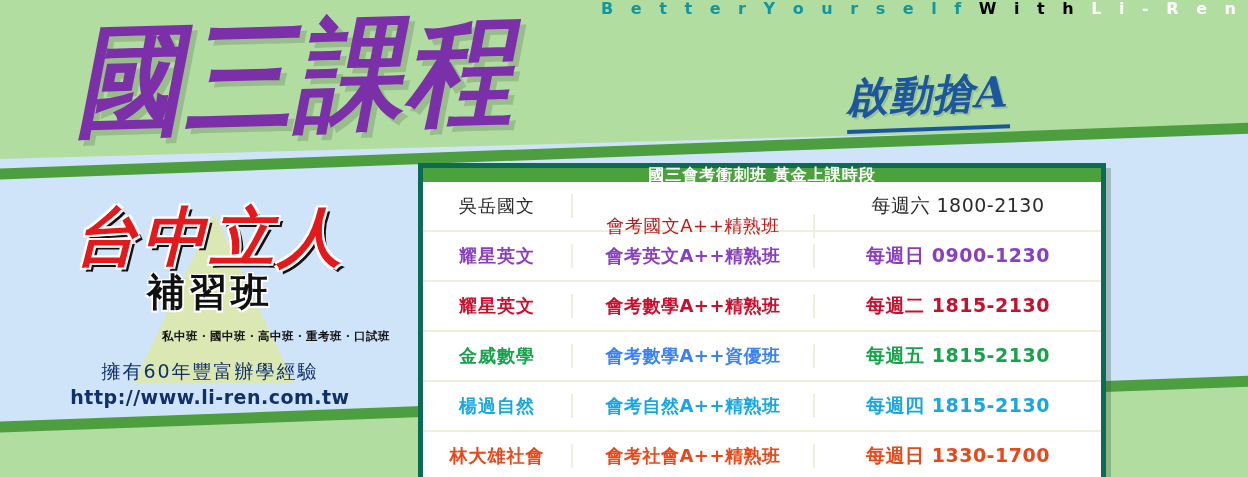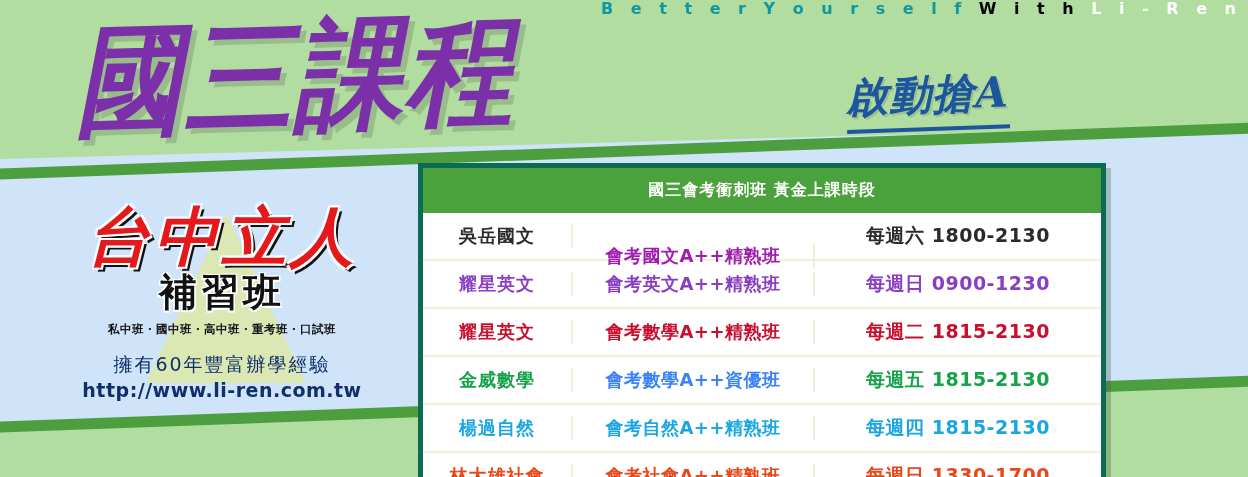--- a/index.html
+++ b/index.html
@@ -101,21 +101,21 @@
     padding-bottom: 4px;
     text-shadow: 2px 2px 0 rgba(120,150,110,0.35);
     transform: rotate(-2deg);
     transform-origin: 0 0;
     z-index: 5;
   }
 
   
   .logo-wrap {
     position: absolute;
-    left: 42px; top: 205px;
+    left: 30px; top: 205px;
     width: 360px;
     z-index: 4;
     text-align: center;
   }
   .logo-tri {
     position: absolute;
     left: 104px; top: 8px;
     width: 0; height: 0;
     border-left: 80px solid transparent;
     border-right: 80px solid transparent;
@@ -145,22 +145,23 @@
     line-height: 1.15;
     margin-top: 2px;
     text-shadow: -1.5px -1.5px 0 #fff, 1.5px -1.5px 0 #fff,
                  -1.5px 1.5px 0 #fff, 1.5px 1.5px 0 #fff;
   }
   .logo-depts {
     font-size: 11.5px;
     font-weight: bold;
     color: #111;
     letter-spacing: 0.5px;
-    margin-top: 7px;
-    white-space: nowrap;
+    margin-top: 14px;
+    white-space: nowrap;
+    text-align: right;
   }
   .logo-exp {
     margin-top: 15px;
     font-size: 19px;
     font-weight: normal;
     color: #10306b;
     letter-spacing: 2px;
     white-space: nowrap;
   }
   .logo-url {
@@ -184,21 +185,21 @@
     position: absolute;
     left: 418px; top: 163px;
     width: 688px; height: 322px;
     background: #ffffff;
     border: 5px solid #0c6b52;
     z-index: 8;
     display: flex;
     flex-direction: column;
   }
   .sched-head {
-    height: 45px;
+    height: 14px;
     background: #4ba23c;
     color: #ffffff;
     font-size: 16px;
     font-weight: bold;
     letter-spacing: 1px;
     display: flex;
     align-items: center;
     justify-content: center;
     flex: none;
   }
@@ -229,21 +230,21 @@
     border-right: 2px solid #eef0dc;
     letter-spacing: 0.5px;
   }
   .c-time {
     flex: 1;
     text-align: center;
     font-size: 19px;
     font-weight: bold;
     letter-spacing: 0.5px;
   }
-  .srow.r1 .c-teacher, .srow.r1 .c-course, .srow.r1 .c-time { font-weight: bold; }
+  .srow.r1 .c-teacher, .srow.r1 .c-course, .srow.r1 .c-time { font-weight: normal; }
 </style>
 </head>
 <body>
 
 <div id="poster">
 
   <div class="bg-layer">
     <div class="band-green-top"></div>
 
     <div class="band-stroke-mid"></div>
@@ -266,21 +267,21 @@
     <div class="logo-exp">擁有60年豐富辦學經驗</div>
     <div class="logo-url">http://www.li-ren.com.tw</div>
   </div>
 
   <div class="table-shadow"></div>
   <div class="sched-table">
     <div class="sched-head">國三會考衝刺班  黃金上課時段</div>
     <div class="sched-body">
         <div class="srow r1">
           <div class="c-teacher" style="color: rgb(43, 43, 43);">吳岳國文</div>
-          <div class="c-course" style="color: #a21caf; margin-top: 40px;">會考國文A++精熟班</div>
+          <div class="c-course" style="color: #b91c1c; margin-top: 40px;">會考國文A++精熟班</div>
           <div class="c-time" style="color: rgb(43, 43, 43);">每週六 1800-2130</div>
         </div>
         <div class="srow">
           <div class="c-teacher" style="color: rgb(138, 63, 192);">耀星英文</div>
           <div class="c-course" style="color: rgb(138, 63, 192);">會考英文A++精熟班</div>
           <div class="c-time" style="color: rgb(138, 63, 192);">每週日 0900-1230</div>
         </div>
         <div class="srow">
           <div class="c-teacher" style="color: rgb(200, 16, 46);">耀星英文</div>
           <div class="c-course" style="color: rgb(200, 16, 46);">會考數學A++精熟班</div>

